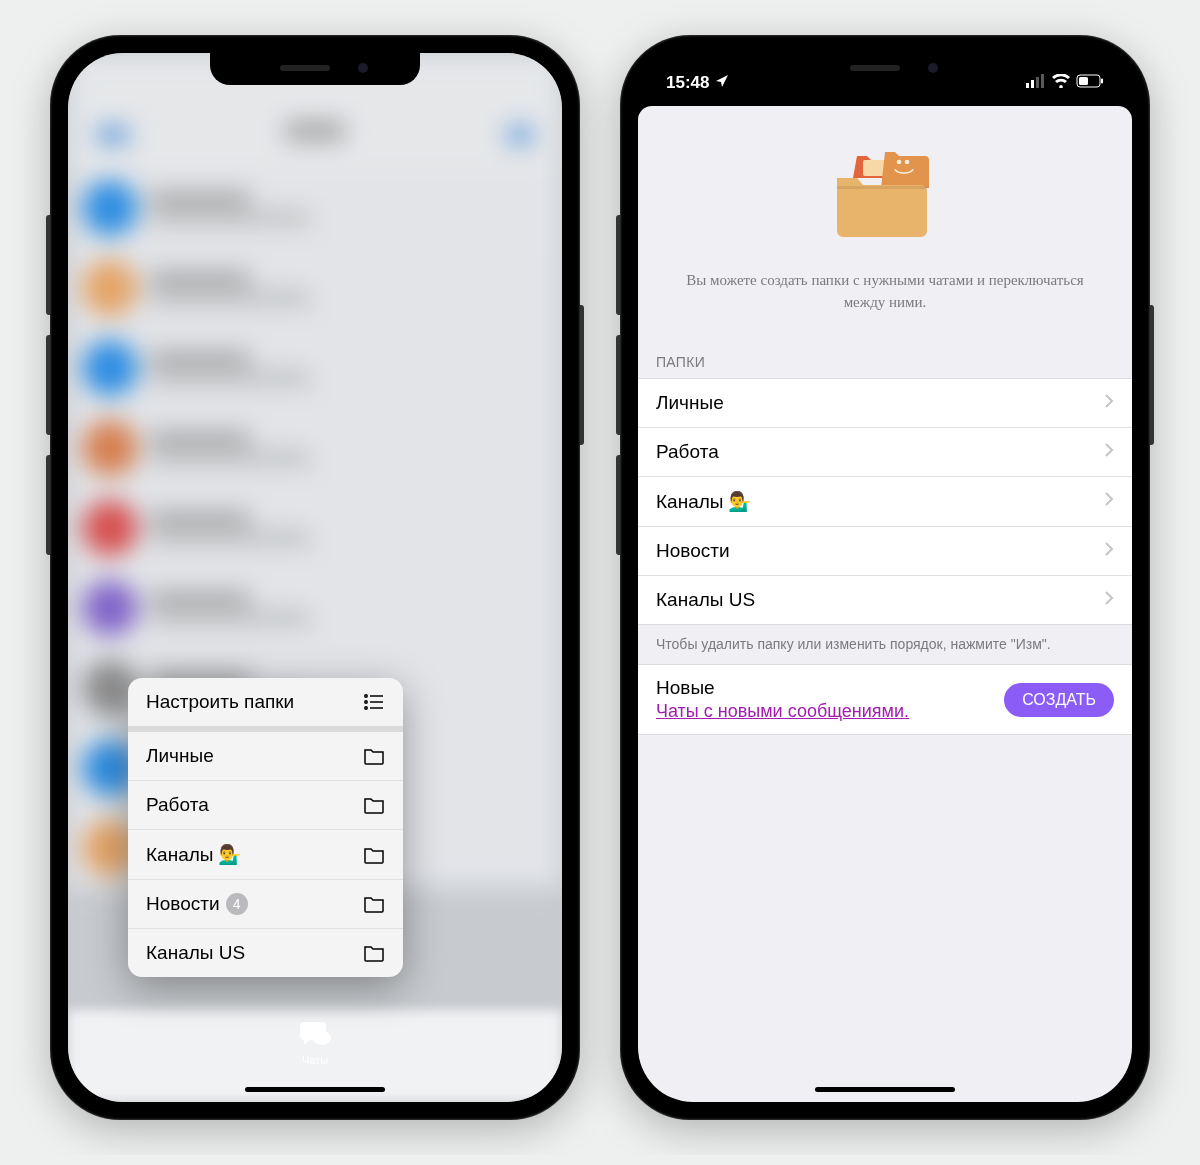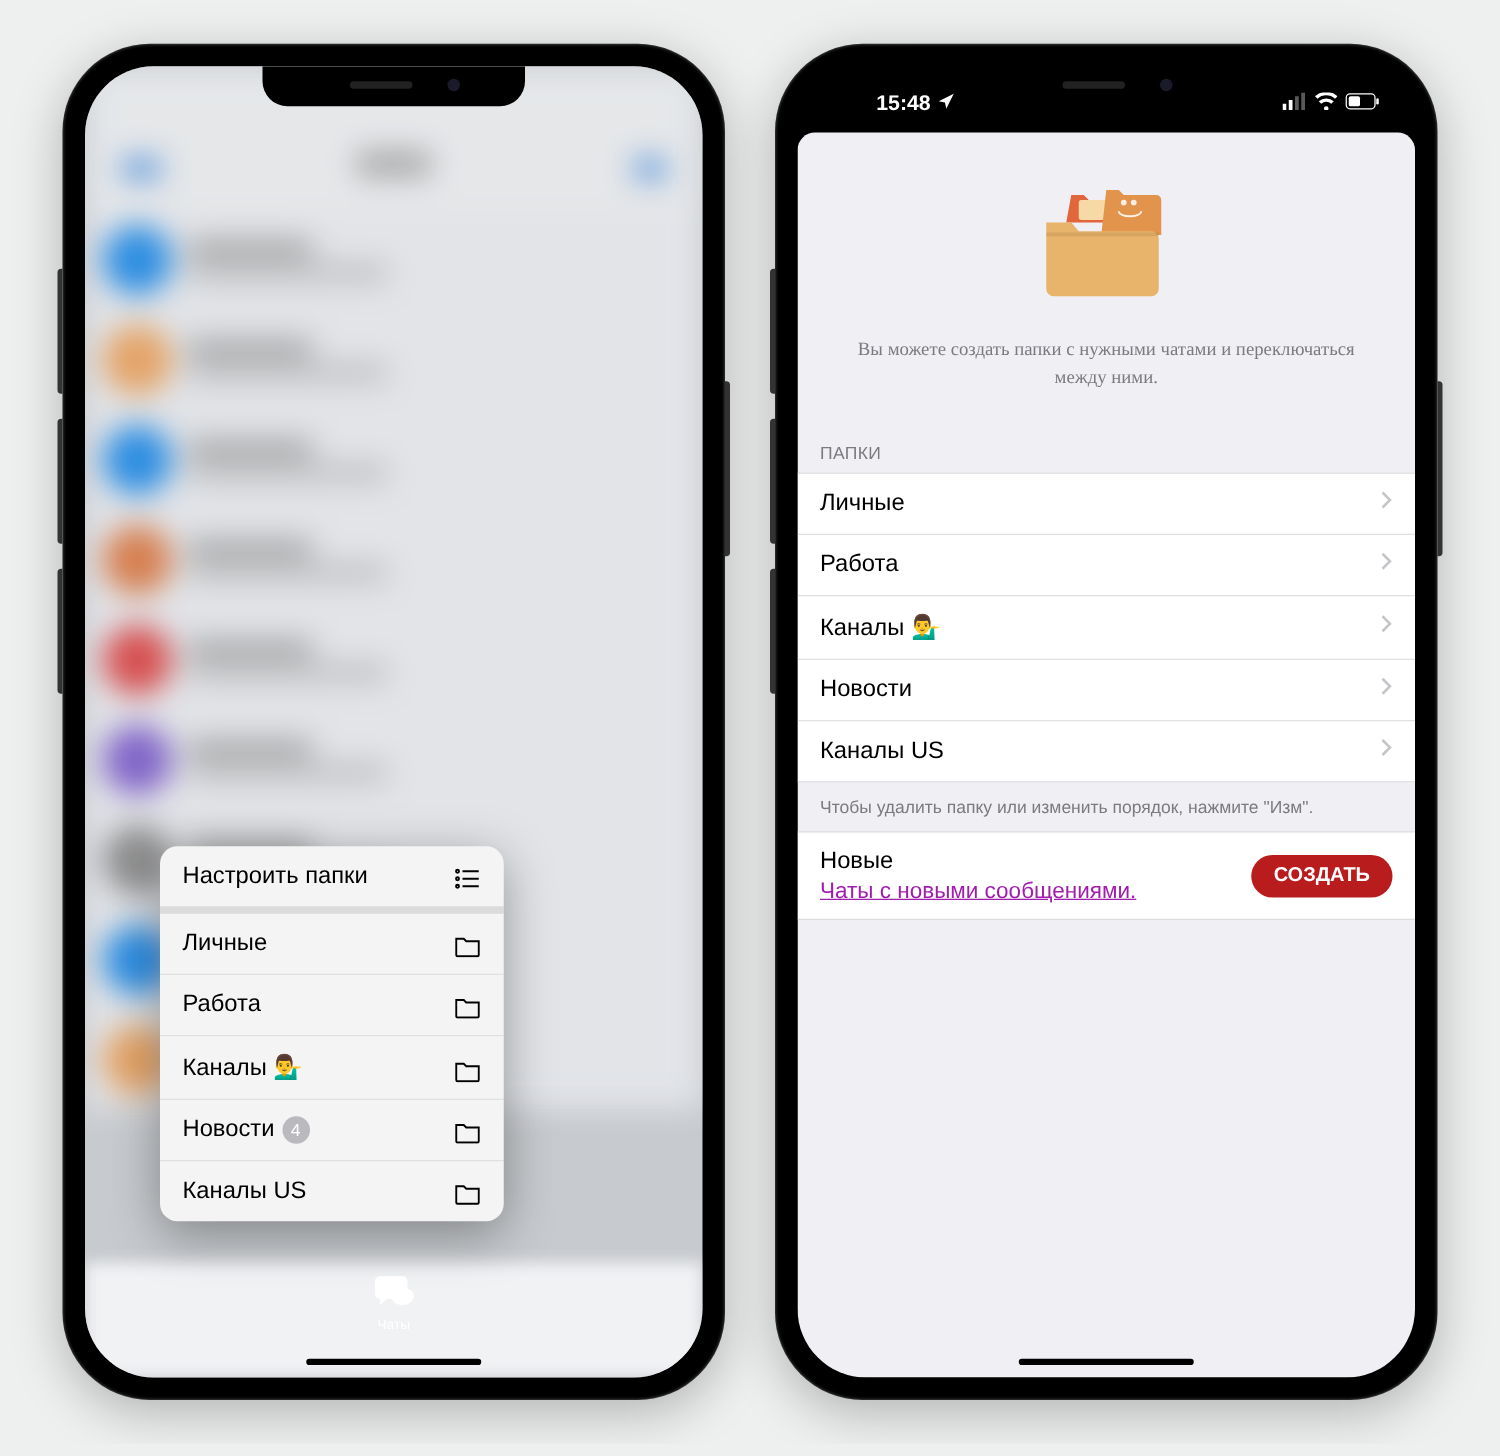--- a/index.html
+++ b/index.html
@@ -39,21 +39,20 @@
   height: 140px;
   background: #333;
   border-radius: 0 3px 3px 0;
 }
 .screen {
   width: 100%;
   height: 100%;
   border-radius: 55px;
   overflow: hidden;
   position: relative;
-  padding-left: 35px;
 }
 .notch {
   position: absolute;
   top: 0;
   left: 50%;
   transform: translateX(-50%);
   width: 210px;
   height: 32px;
   background: #000;
   border-radius: 0 0 20px 20px;
@@ -129,21 +128,21 @@
   bottom: 125px;
   width: 275px;
   background: #f5f4f4;
   border-radius: 14px;
   box-shadow: 0 10px 40px rgba(0,0,0,.35);
   z-index: 40;
   overflow: hidden;
 }
 .ctx-item {
   display: flex;
-  align-items: flex-end;
+  align-items: center;
   justify-content: space-between;
   padding: 13px 18px;
   border-bottom: 1px solid rgba(0,0,0,0.08);
   font-size: 19px;
   color: #000;
 }
 .ctx-item:first-child { border-bottom: 6px solid rgba(0,0,0,0.1); font-weight:400; }
 .ctx-item:last-child { border-bottom: none; }
 .ctx-label { display: flex; align-items: center; gap: 6px; }
 .ctx-badge {
@@ -248,27 +247,27 @@
   border-top: 1px solid #dcdce0;
   border-bottom: 1px solid #dcdce0;
   padding: 12px 18px;
   display: flex;
   justify-content: space-between;
   align-items: center;
 }
 .reco-text .title { font-size: 19px; color: #000; margin-bottom:2px;}
 .reco-text .sub { font-size: 18px; color: #a21caf; text-decoration: underline; }
 .btn-primary {
-  background: #b91c1c;
+  background: #8b5cf6;
   color: #fff;
   border: none;
   border-radius: 20px;
   padding: 8px 18px;
   font-size: 16px;
-  font-weight: 700;
+  font-weight: 400;
 }
 .folder-illust { width: 120px; height: 120px; }
 .chev svg{width:10px;height:16px;}
 </style>
 </head>
 <body>
 
 <div class="phone phone-1">
   <div class="screen">
     <div class="notch"></div>

